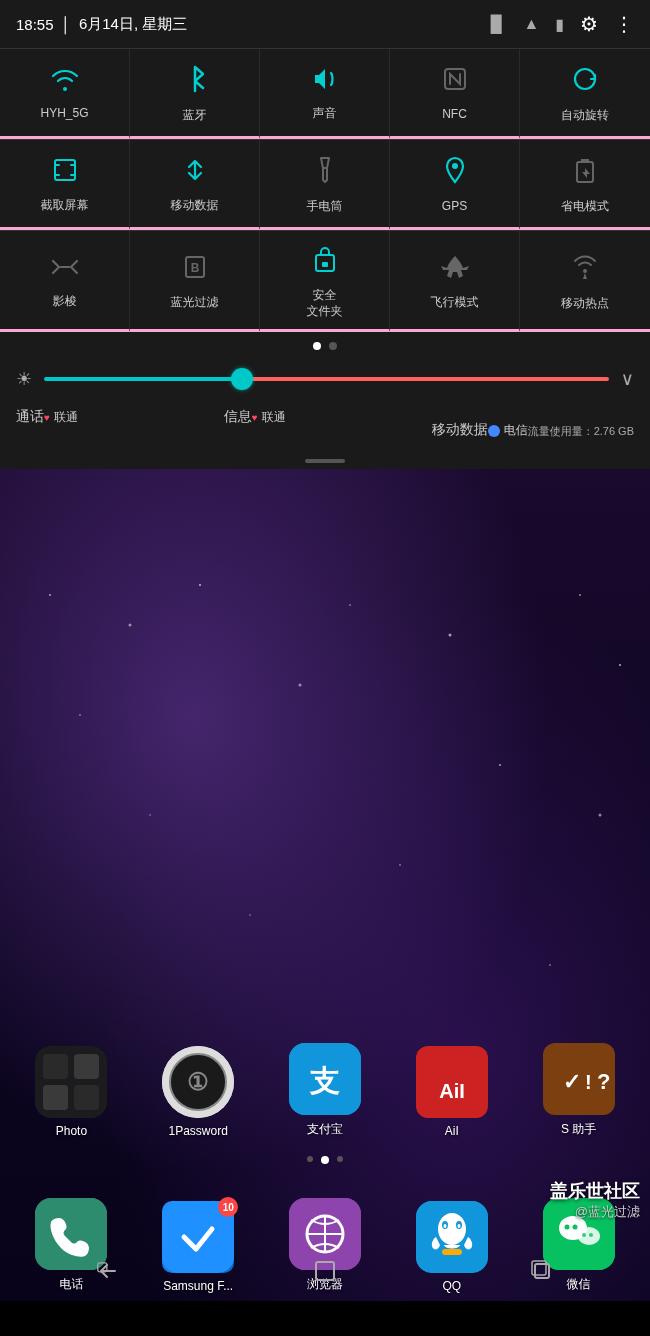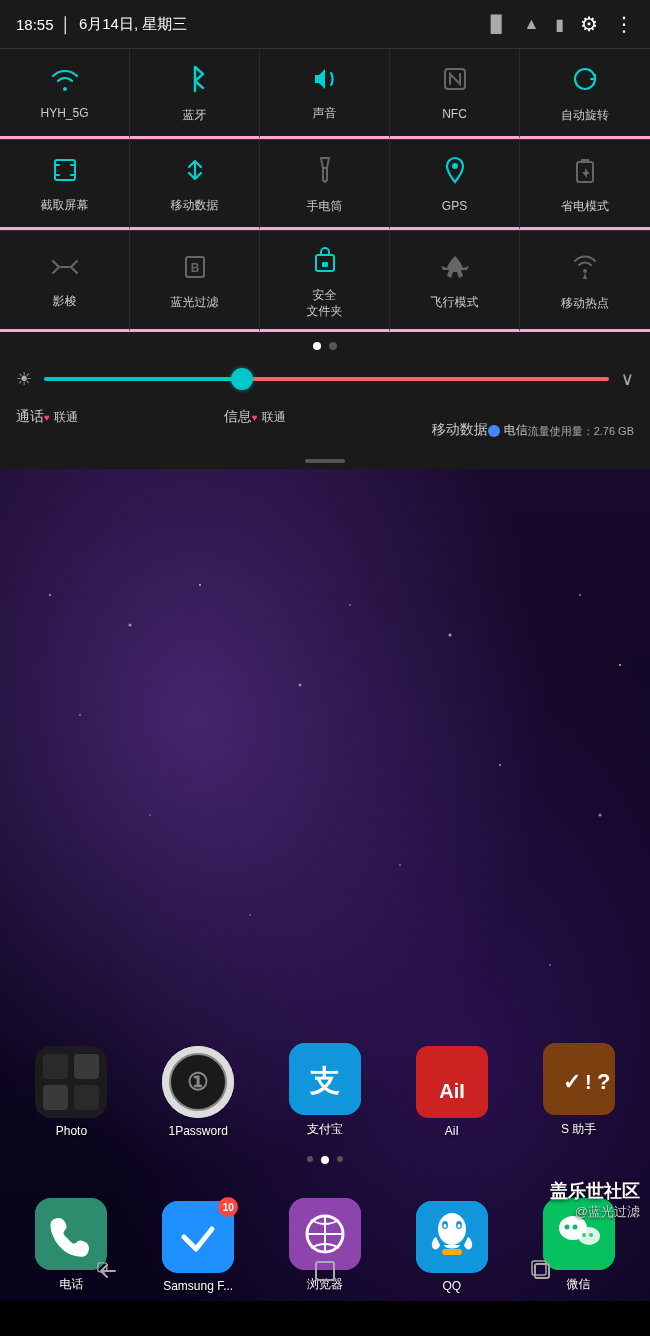--- a/index.html
+++ b/index.html
@@ -210,21 +210,21 @@
       font-weight: bold;
     }
 
     
     .icon-photo { background: linear-gradient(135deg, #1a1a1a 0%, #2a2a2a 100%); }
     .icon-1password { background: linear-gradient(135deg, #e8e8e8 0%, #c0c0c0 100%); }
     .icon-alipay { background: linear-gradient(135deg, #1296db 0%, #0d7bc2 100%); }
     .icon-all { background: linear-gradient(135deg, #cc3333 0%, #992222 100%); }
     .icon-sassistant { background: linear-gradient(135deg, #8b4513 0%, #6b3410 100%); }
     .icon-phone { background: linear-gradient(135deg, #2d8b6e 0%, #1f6b52 100%); }
-    .icon-samsung { background: linear-gradient(135deg, #1e90ff 0%, #1065c4 100%); }
+    .icon-samsung { background: linear-gradient(135deg, #1e90ff 0%, #1065c4 100%); border-radius: 10px; }
     .icon-browser { background: linear-gradient(135deg, #9b59b6 0%, #7d3c98 100%); }
     .icon-qq { background: linear-gradient(135deg, #1296db 0%, #0d6ca8 100%); }
     .icon-wechat { background: linear-gradient(135deg, #07c160 0%, #059148 100%); }
 
     
     .home-dots {
       display: flex;
       justify-content: center;
       gap: 8px;
       padding: 10px 0;

